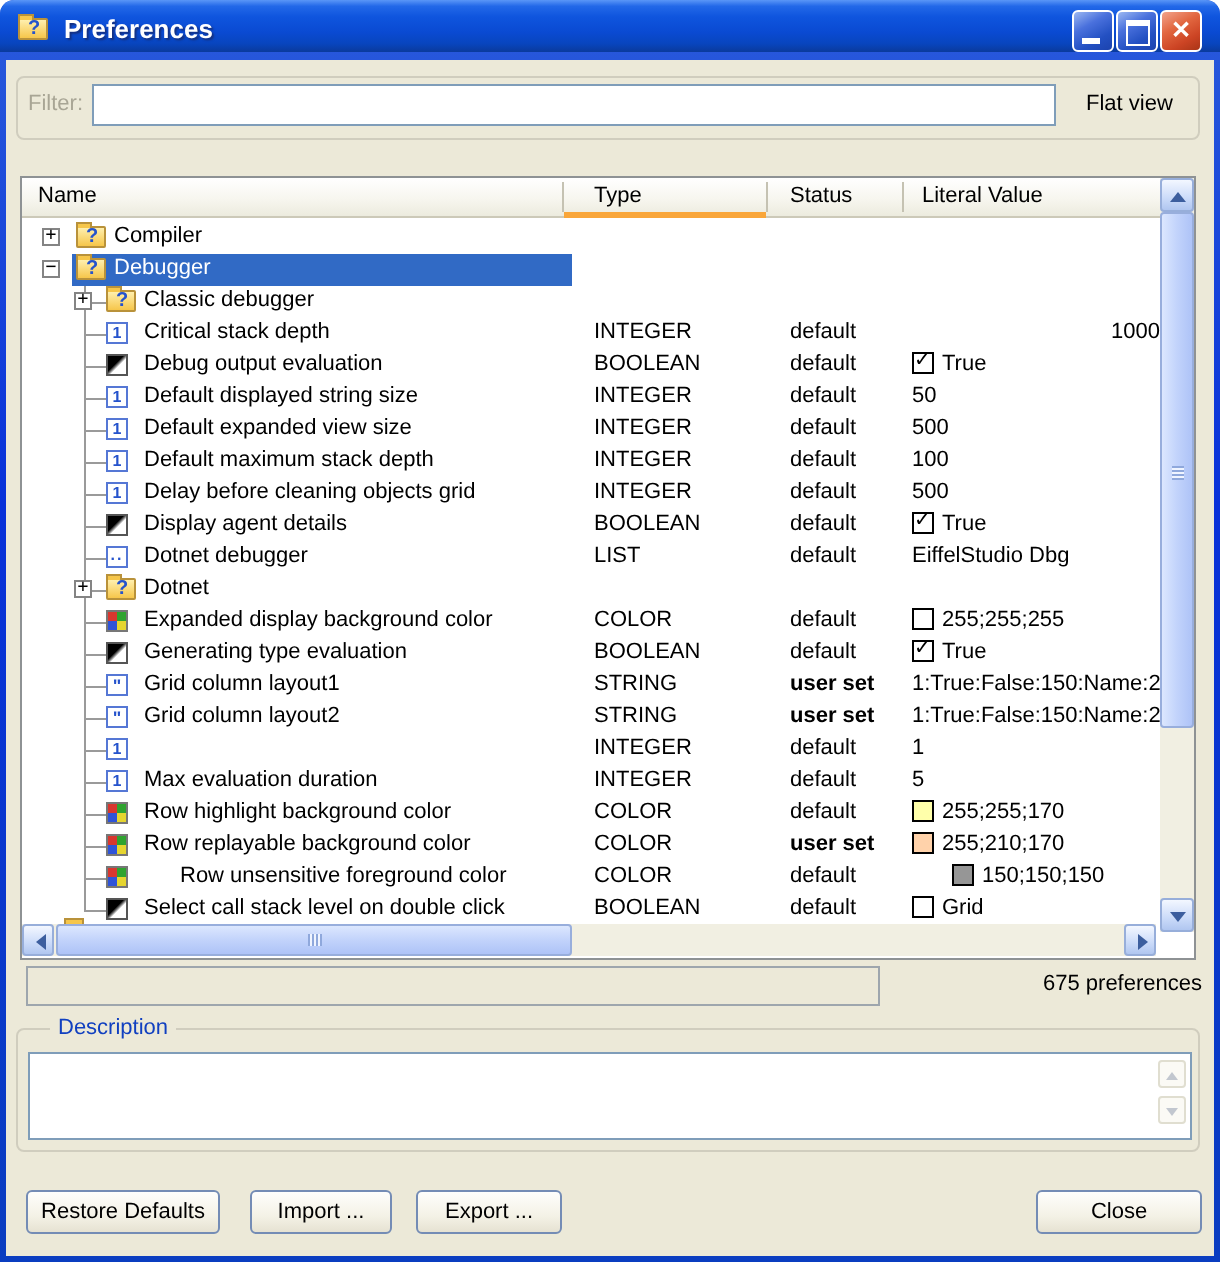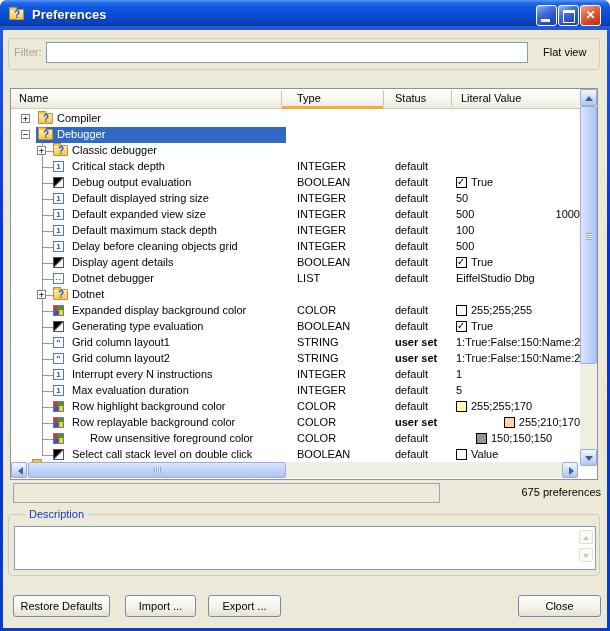--- a/index.html
+++ b/index.html
@@ -186,21 +186,21 @@
             <span class="exp" style="left: 26px;">+</span>
             <span class="ifolder" style="top: 2px; left: 42px; z-index: 2;"></span>
             <span class="cell rlabel" style="left: 61px;">Classic debugger</span>
           </div>
           <div class="grow" style="top: 70px; text-align: right;">
             <span class="dash"></span>
             <span class="itype i-integer" style="left: 42px; z-index: 2;"></span>
             <span class="cell rlabel" style="left: 61px;">Critical stack depth</span>
             <span class="cell" style="left: 286px;">INTEGER</span>
             <span class="cell" style="left: 384px;">default</span>
-            <span class="cell lit" style="left: 445px; margin-top: 48px;"><span class="littxt">1000</span></span>
+            <span class="cell lit" style="left: 445px;"><span class="littxt">1000</span></span>
           </div>
           <div class="grow" style="top: 86px;">
             <span class="dash"></span>
             <span class="itype i-boolean" style="left: 42px; z-index: 2;"></span>
             <span class="cell rlabel" style="left: 61px;">Debug output evaluation</span>
             <span class="cell" style="left: 286px;">BOOLEAN</span>
             <span class="cell" style="left: 384px;">default</span>
             <span class="cell lit" style="left: 445px;"><span class="cb on"></span><span class="littxt">True</span></span>
           </div>
           <div class="grow" style="top: 102px;">
@@ -285,21 +285,20 @@
             <span class="dash"></span>
             <span class="itype i-string" style="left: 42px; z-index: 2;"></span>
             <span class="cell rlabel" style="left: 61px;">Grid column layout2</span>
             <span class="cell" style="left: 286px;">STRING</span>
             <span class="cell bold" style="left: 384px;">user set</span>
             <span class="cell lit" style="left: 445px;"><span class="littxt">1:True:False:150:Name:2:</span></span>
           </div>
           <div class="grow" style="top: 278px;">
             <span class="dash"></span>
             <span class="itype i-integer" style="left: 42px; z-index: 2;"></span>
-            <span class="cell rlabel" style="left: 61px;">Interrupt every N instructions</span>
             <span class="cell" style="left: 286px;">INTEGER</span>
             <span class="cell" style="left: 384px;">default</span>
             <span class="cell lit" style="left: 445px;"><span class="littxt">1</span></span>
           </div>
           <div class="grow" style="top: 294px;">
             <span class="dash"></span>
             <span class="itype i-integer" style="left: 42px; z-index: 2;"></span>
             <span class="cell rlabel" style="left: 61px;">Max evaluation duration</span>
             <span class="cell" style="left: 286px;">INTEGER</span>
             <span class="cell" style="left: 384px;">default</span>
@@ -312,37 +311,37 @@
             <span class="cell" style="left: 286px;">COLOR</span>
             <span class="cell" style="left: 384px;">default</span>
             <span class="cell lit" style="left: 445px;"><span class="sw" style="background: rgb(255, 255, 170);"></span><span class="littxt">255;255;170</span></span>
           </div>
           <div class="grow" style="top: 326px;">
             <span class="dash"></span>
             <span class="itype i-color" style="left: 42px; z-index: 2;"></span>
             <span class="cell rlabel" style="left: 61px;">Row replayable background color</span>
             <span class="cell" style="left: 286px;">COLOR</span>
             <span class="cell bold" style="left: 384px;">user set</span>
-            <span class="cell lit" style="left: 445px; text-align: right;"><span class="sw" style="background: rgb(255, 210, 170);"></span><span class="littxt">255;210;170</span></span>
+            <span class="cell lit" style="left: 445px;"><span class="sw" style="background: rgb(255, 210, 170);"></span><span class="littxt">255;210;170</span></span>
           </div>
           <div class="grow" style="top: 342px;">
             <span class="dash"></span>
             <span class="itype i-color" style="left: 42px; z-index: 2;"></span>
             <span class="cell rlabel" style="left: 79px;">Row unsensitive foreground color</span>
             <span class="cell" style="left: 286px;">COLOR</span>
             <span class="cell" style="left: 384px;">default</span>
             <span class="cell lit" style="left: 445px; padding-left: 20px;"><span class="sw" style="background: rgb(150, 150, 150);"></span><span class="littxt">150;150;150</span></span>
           </div>
           <div class="grow" style="top: 358px;">
             <span class="dash"></span>
             <span class="itype i-boolean" style="left: 42px; z-index: 2;"></span>
             <span class="cell rlabel" style="left: 61px;">Select call stack level on double click</span>
             <span class="cell" style="left: 286px;">BOOLEAN</span>
             <span class="cell" style="left: 384px;">default</span>
-            <span class="cell lit" style="left: 445px;"><span class="cb"></span><span class="littxt">Value</span></span>
+            <span class="cell lit" style="left: 445px;"><span class="cb"></span><span class="littxt">Grid</span></span>
           </div>
         </div>
       <div class="partial-folder"></div>
 
       <div class="vscroll">
         <div class="sbtn v-up"></div>
         <div class="vthumb"></div>
         <div class="sbtn v-down"></div>
       </div>
       <div class="hscroll">

